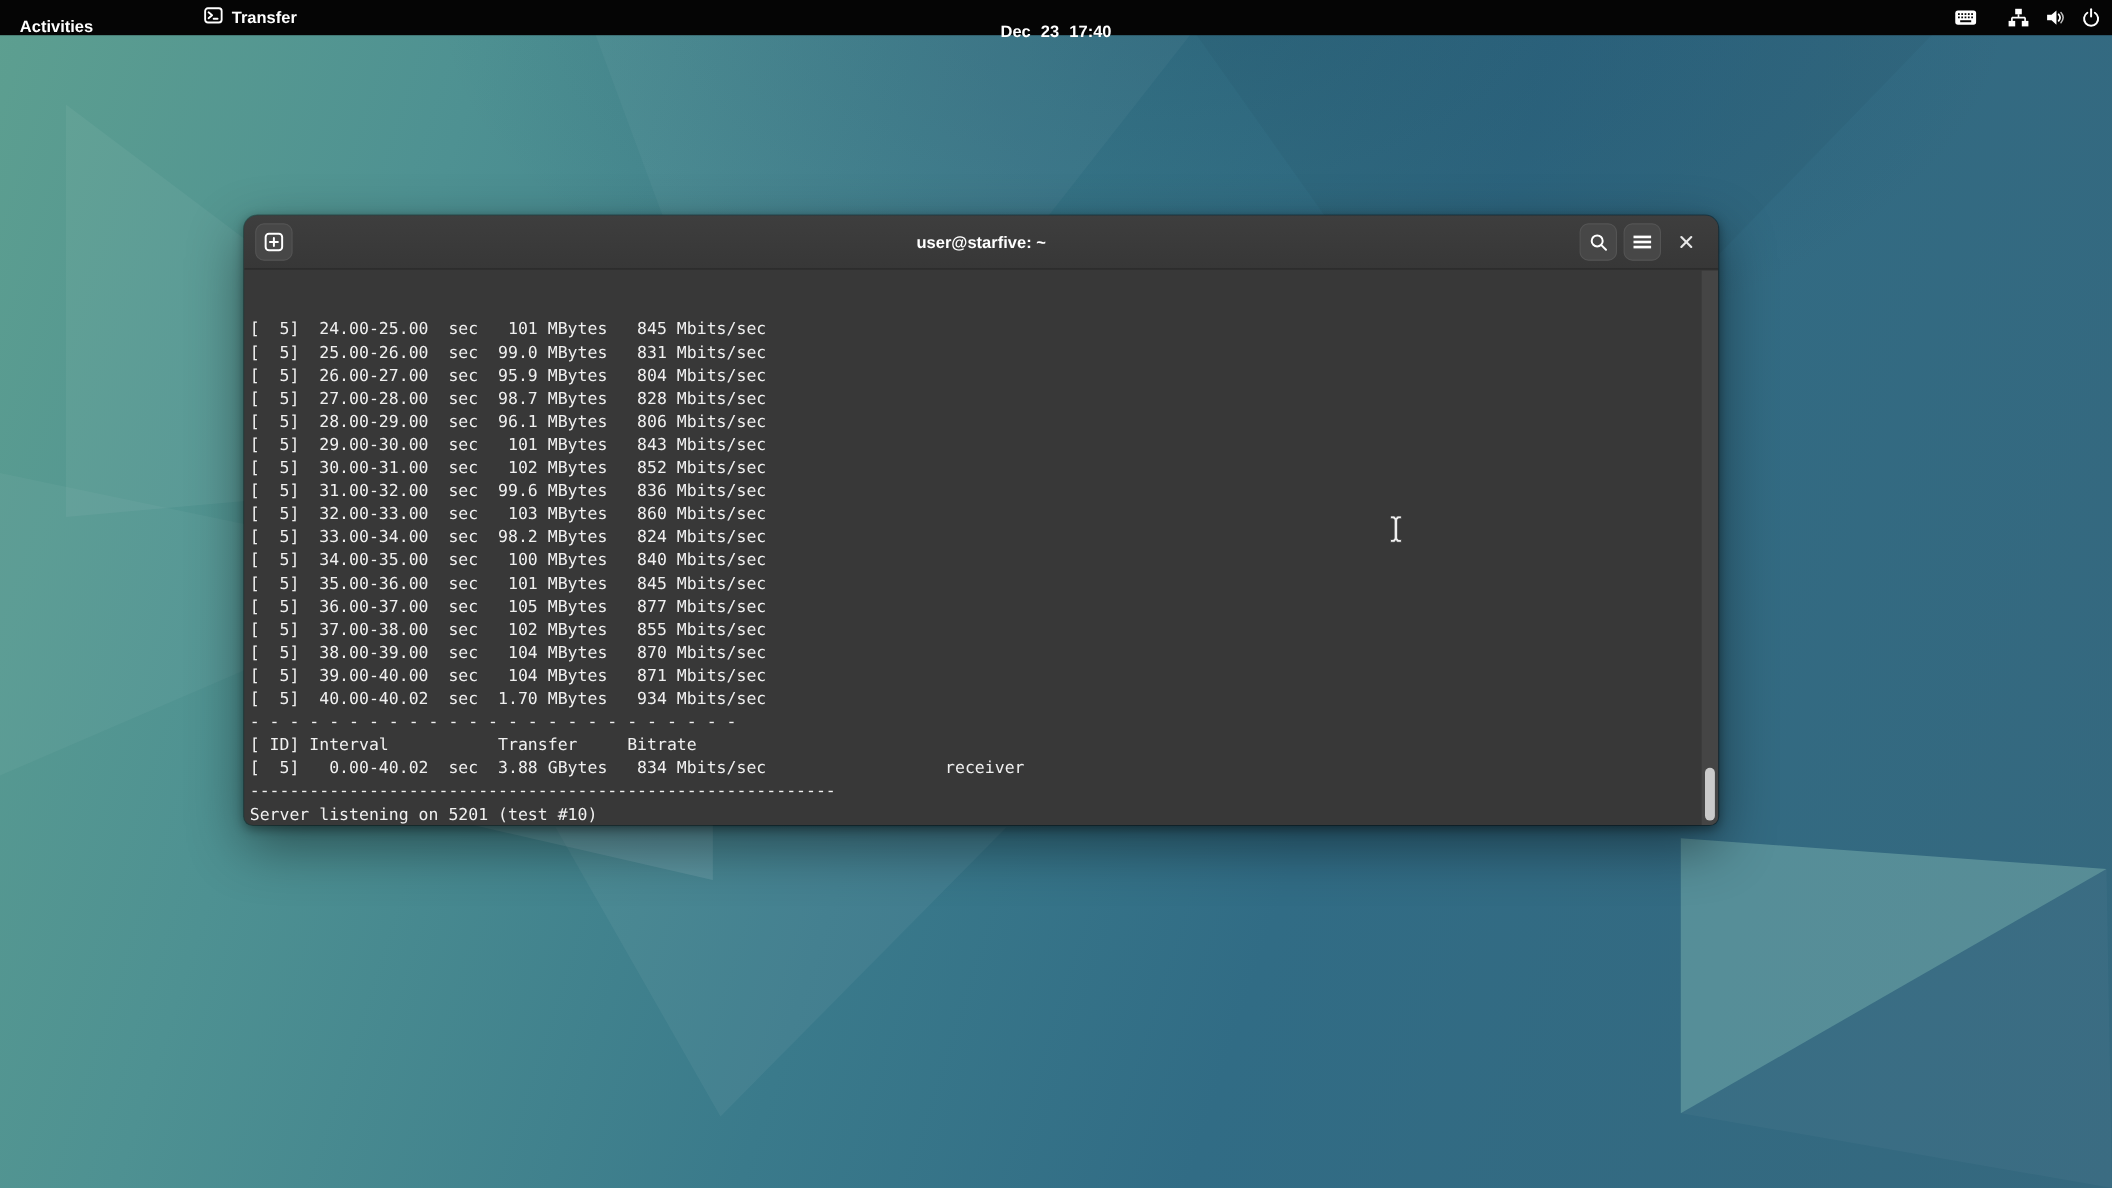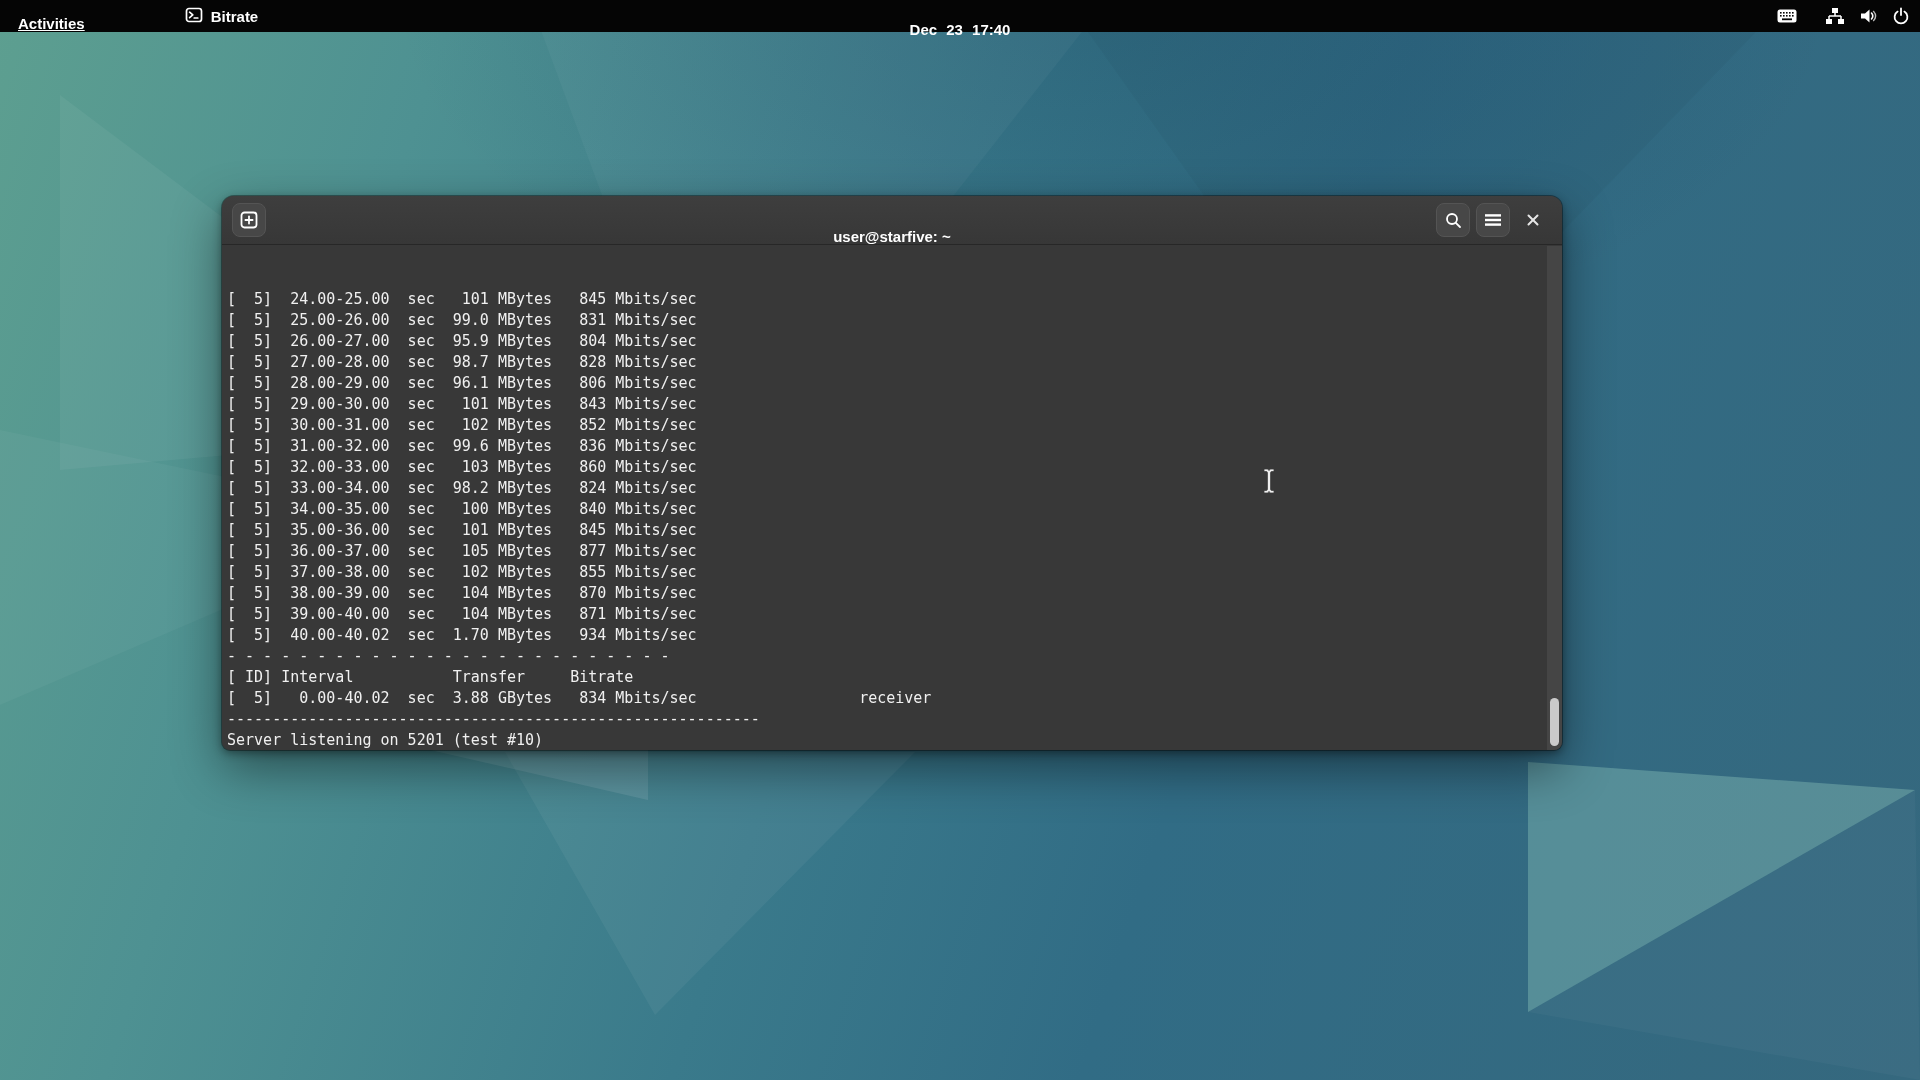--- a/index.html
+++ b/index.html
@@ -15,21 +15,21 @@
   
   .wallpaper-facets { position:absolute; inset:0; width:1920px; height:1080px; }
 
   
   .topbar {
     position:absolute; left:0; top:0; width:1920px; height:32px;
     background:#050505; color:#ffffff; display:flex; align-items:center;
     font-size:15px; font-weight:700; z-index:50;
   }
   .tb-left { display:flex; align-items:center; height:100%; }
-  .tb-activities { padding:0 18px; height:100%; display:flex; align-items:flex-end; cursor:default;text-decoration:underline; }
+  .tb-activities { padding:16px 18px; height:100%; display:flex; align-items:flex-start; cursor:default; }
   .tb-app { display:flex; align-items:center; gap:8px; padding:0 12px; height:100%; margin-left:70px; }
   .tb-clock {
     position:absolute; left:0; right:0; top:13px; height:32px;
     display:flex; align-items:center; justify-content:center;
     word-spacing:5px; pointer-events:none;
   }
   .tb-right { position:absolute; right:10px; top:0; height:32px; display:flex; align-items:center; gap:14px; }
   .tb-right svg { display:block; }
   .kb-gap { margin-right:14px; }
 
@@ -39,21 +39,21 @@
     background:#383838; border-radius:12px 12px 8px 8px; overflow:hidden;
     box-shadow:0 18px 50px rgba(0,0,0,0.45), 0 3px 10px rgba(0,0,0,0.4), 0 0 0 1px rgba(0,0,0,0.35);
     z-index:20;
   }
   .titlebar {
     position:relative; height:49px;
     background:linear-gradient(#3e3e3e, #373737);
     border-bottom:1px solid #272727;
   }
   .titlebar-title {
-    position:absolute; left:0; right:0; top:16px; height:49px;
+    position:absolute; left:0; right:0; top:0; height:49px;
     display:flex; align-items:center; justify-content:center;
     color:#ffffff; font-size:15px; font-weight:700;
   }
   .tbtn {
     position:absolute; top:7px; width:34px; height:34px;
     background:#474747; border:1px solid #545454; border-radius:8px;
     display:flex; align-items:center; justify-content:center; cursor:pointer;
   }
   .tbtn svg { display:block; }
   .btn-newtab { left:10px; }
@@ -103,21 +103,21 @@
       <span>Activities</span>
     </div>
     <div class="tb-app">
       <span>
         <svg width="18" height="18" viewBox="0 0 18 18">
           <rect x="1.5" y="2.5" width="15" height="13" rx="2.5" fill="none" stroke="#ffffff" stroke-width="1.7"></rect>
           <path d="M4.6 6.2 L7.8 8.9 L4.6 11.6" fill="none" stroke="#ffffff" stroke-width="1.7" stroke-linecap="round" stroke-linejoin="round"></path>
           <line x1="9.2" y1="12" x2="12.8" y2="12" stroke="#ffffff" stroke-width="1.7" stroke-linecap="round"></line>
         </svg>
       </span>
-      <span>Bitrate</span>
+      <span>Transfer</span>
     </div>
   </div>
 
   <div class="tb-clock">Dec 23 17:40</div>
 
   <div class="tb-right">
     <span class="kb-gap">
       <svg width="20" height="14" viewBox="0 0 20 14">
         <rect x="0.5" y="0.5" width="19" height="13" rx="2.5" fill="#ffffff"></rect>
         <g fill="#050505">

